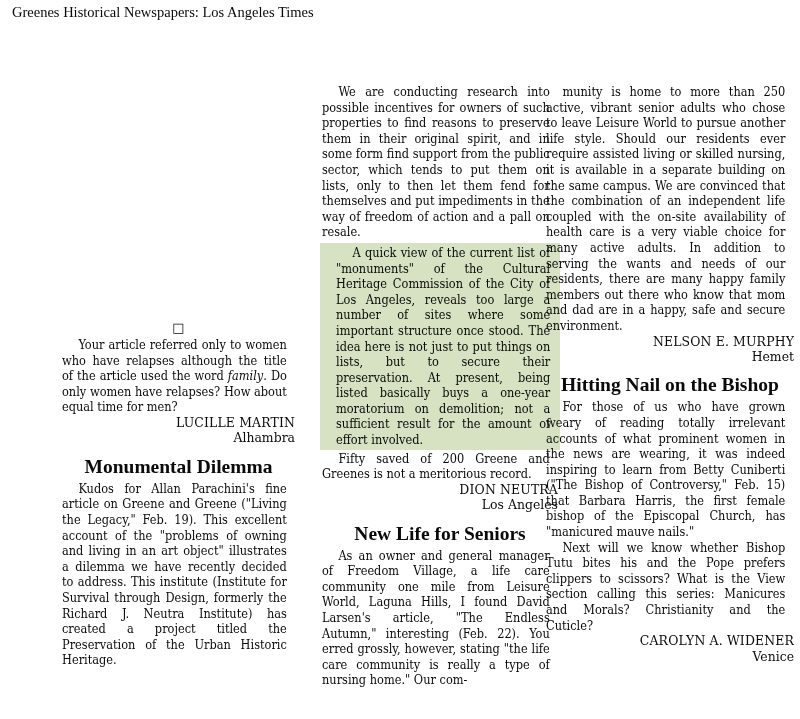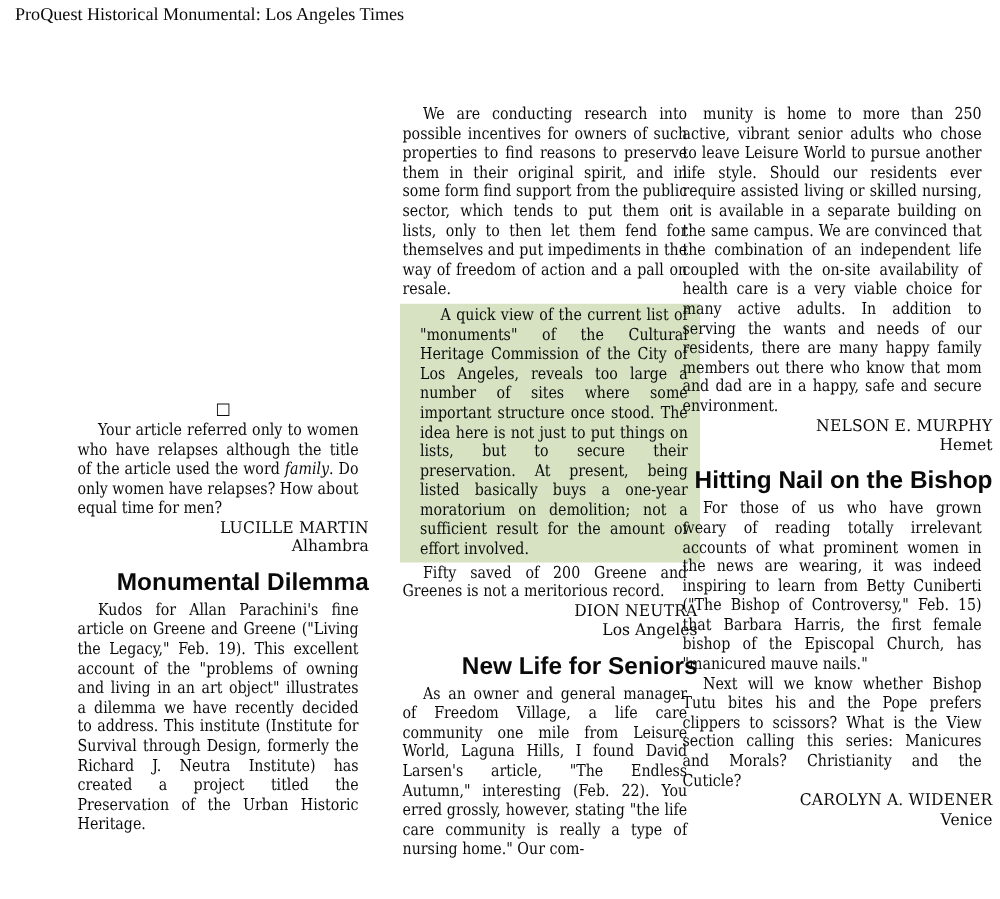--- a/index.html
+++ b/index.html
@@ -68,24 +68,24 @@
     margin: 0 0 0 0;
     -webkit-font-smoothing: none;
     font-stretch: condensed;
     transform: scaleX(0.965);
     transform-origin: left top;
   }
   .para em { font-style: italic; }
 
   
   .section-head {
-    font-family: Liberation Sans, sans-serif;
+    font-family: Liberation Serif, serif;
     font-size: 19.5px;
     line-height: 23px;
-    text-align: right;
+    text-align: center;
     text-indent: 0;
     margin: 9px 0 3px 0;
     white-space: nowrap;
   }
 
   
   .signature {
     font-family: "DejaVu Serif", "Liberation Serif", serif;
     font-size: 12.9px;
     line-height: 15.4px;
@@ -116,21 +116,21 @@
   .highlight-block .para { text-indent: 17px; }
 
   .spacer-top-1 { height: 321px; }
   .spacer-top-2 { height: 84px; }
   .spacer-top-3 { height: 84px; }
 </style>
 </head>
 <body>
 
 <div id="proquest-header">
-  <div class="pq-line">ProQuest Historical Monumental: Los Angeles Times</div>
+  <div class="pq-line">Greenes Historical Newspapers: Los Angeles Times</div>
 </div>
 
 <div id="clipping">
 
   <div class="column" id="column-1">
     <div class="spacer-top-1"></div>
 
     <div class="dinkus">□</div>
 
     <p class="para"><span>Your article referred only to women who have relapses although the title of the article used the word </span><em>family</em><span>. Do only women have relapses? How about equal time for men?</span></p>

